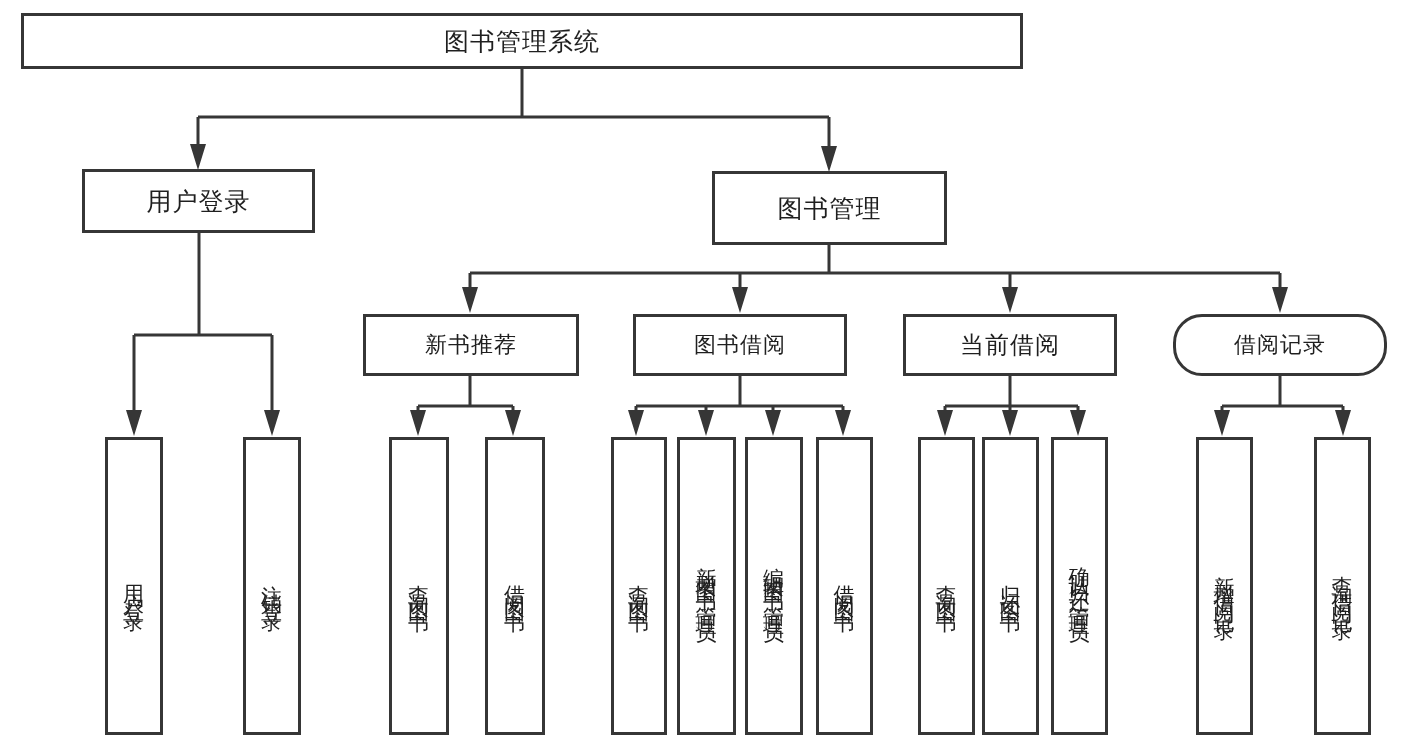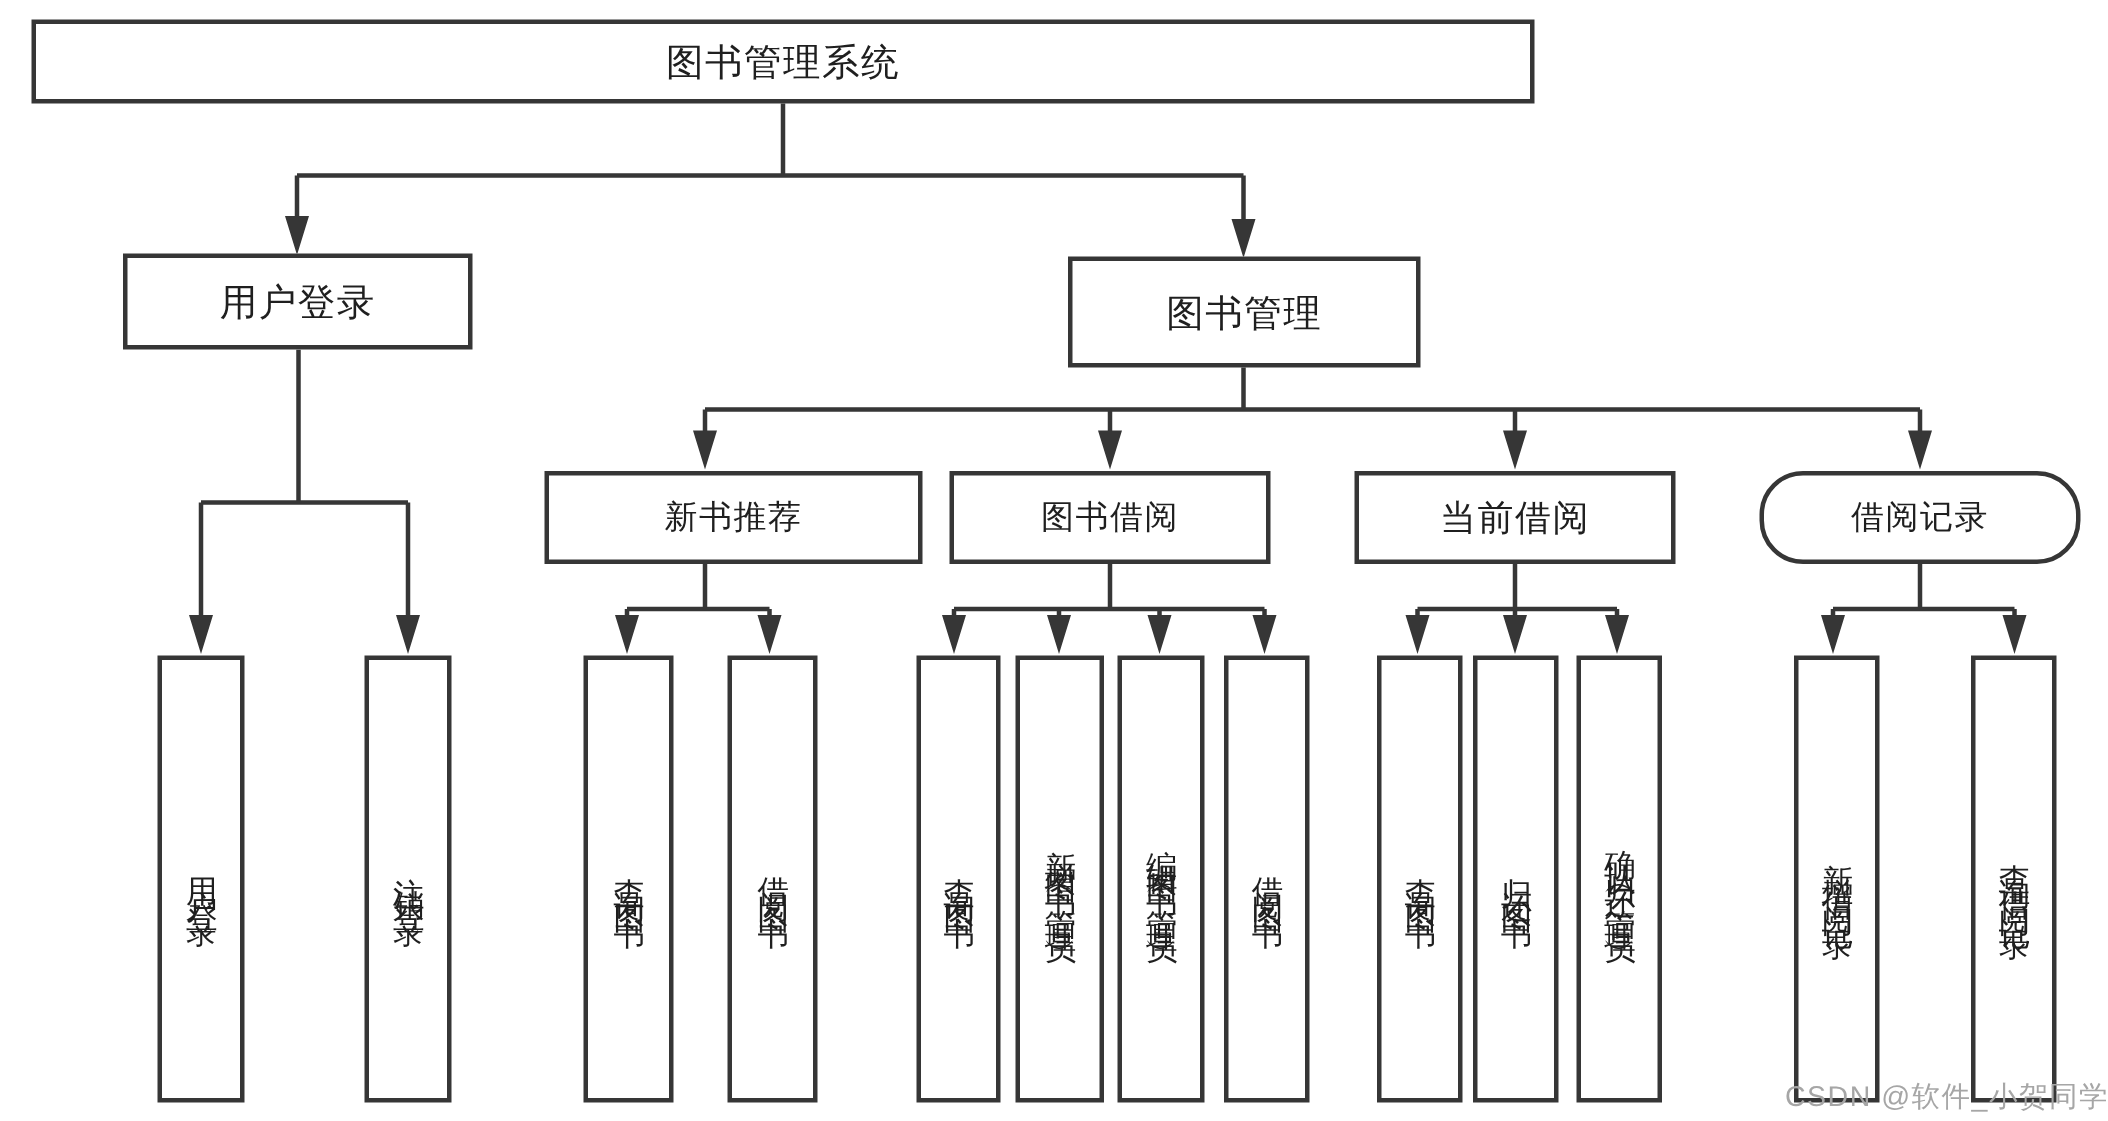--- a/index.html
+++ b/index.html
@@ -78,21 +78,21 @@
              M937 410 L953 410 L945 436 Z M1002 410 L1018 410 L1010 436 Z
              M1070 410 L1086 410 L1078 436 Z
              M1214 410 L1230 410 L1222 436 Z M1335 410 L1351 410 L1343 436 Z" fill="#363636" stroke="none"></path>
   </svg>
 
   <div class="node" style="left:21px; top:13px; width:1002px; height:56px;">图书管理系统</div>
 
   <div class="node" style="left:82px; top:169px; width:233px; height:64px;">用户登录</div>
   <div class="node" style="left:712px; top:171px; width:235px; height:74px;">图书管理</div>
 
-  <div class="node" style="left:363px; top:314px; width:252px; height:62px; font-size:22px;">新书推荐</div>
+  <div class="node" style="left:363px; top:314px; width:216px; height:62px; font-size:22px;">新书推荐</div>
   <div class="node" style="left:633px; top:314px; width:214px; height:62px; font-size:22px;">图书借阅</div>
   <div class="node" style="left:903px; top:314px; width:214px; height:62px; font-size:24px;">当前借阅</div>
   <div class="node" style="left:1173px; top:314px; width:214px; height:62px; font-size:22px;border-radius:29px;">借阅记录</div>
 
   <div class="leaf" style="left:105px; top:437px; width:58px; height:298px;">用户登录</div>
   <div class="leaf" style="left:243px; top:437px; width:58px; height:298px;">注销登录</div>
 
   <div class="leaf" style="left:389px; top:437px; width:60px; height:298px;">查询图书</div>
   <div class="leaf" style="left:485px; top:437px; width:60px; height:298px;">借阅图书</div>
 
@@ -101,15 +101,14 @@
   <div class="leaf" style="left:745px; top:437px; width:58px; height:298px; letter-spacing:8px;">编辑图书（管理员）</div>
   <div class="leaf" style="left:816px; top:437px; width:57px; height:298px;">借阅图书</div>
 
   <div class="leaf" style="left:918px; top:437px; width:57px; height:298px;">查询图书</div>
   <div class="leaf" style="left:982px; top:437px; width:57px; height:298px;">归还图书</div>
   <div class="leaf" style="left:1051px; top:437px; width:57px; height:298px; letter-spacing:8px;">确认归还（管理员）</div>
 
   <div class="leaf" style="left:1196px; top:437px; width:57px; height:298px;">新增借阅记录</div>
   <div class="leaf" style="left:1314px; top:437px; width:57px; height:298px;">查询借阅记录</div>
 
-  <div class="watermark">CSDN @软件_小贺同学</div>
 
 </div>
 
 </body></html>

